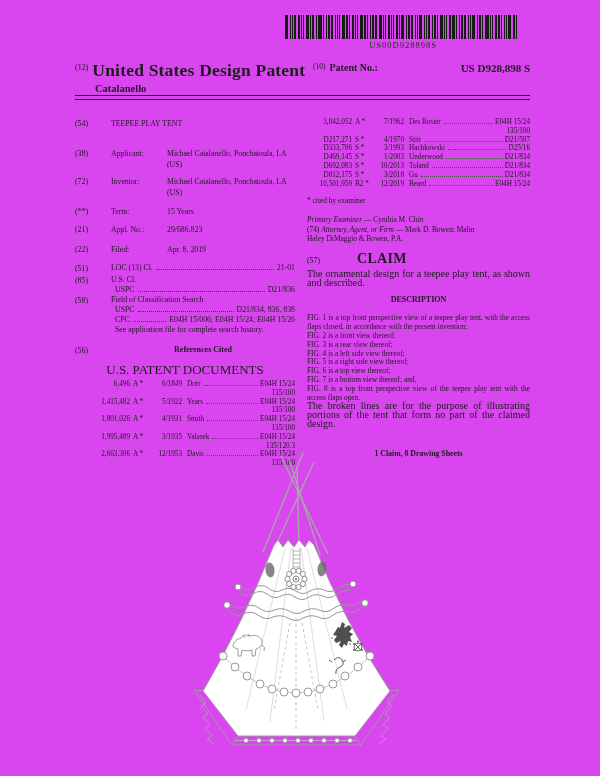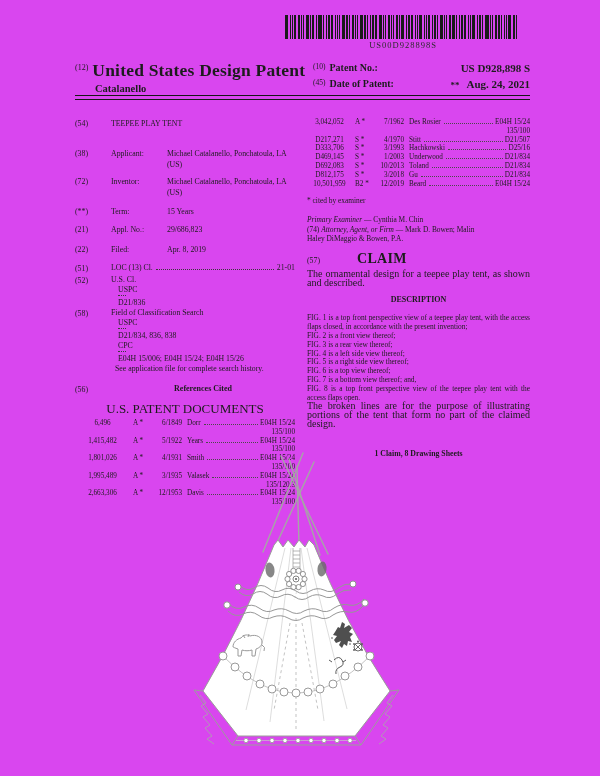--- a/index.html
+++ b/index.html
@@ -31,26 +31,26 @@
   .fn{width:24px;flex:none;}
   .flabel{width:44px;flex:none;}
   .fv{flex:1;}
   .b{font-weight:normal;}
   .i{font-style:italic;}
   .m18{margin-bottom:18px;}.m5{margin-bottom:5px;}.m7{margin-bottom:7px;}
   .m8{margin-bottom:8px;}.m6{margin-bottom:6px;}
   .m10{margin-bottom:10px;}.m9{margin-bottom:9px;}
   .cls-line{display:flex;align-items:baseline;line-height:10px;}
   .leader{flex:1;border-bottom:1px dotted #3a3a3a;margin:0 3px 2px 3px;min-width:8px;}
-  .sub{padding-left:4px;flex-direction:column;}
+  .sub{padding-left:4px;}
   .center-head{text-align:center;font-weight:bold;font-size:8px;line-height:10px;}
   .center-sub{text-align:center;font-size:13px;line-height:9px;}
   
   .ref-row{display:flex;align-items:baseline;font-size:7.2px;line-height:8.8px;white-space:nowrap;}
-  .rnum{flex:none;text-align:center;}
+  .rnum{flex:none;text-align:right;}
   .col-l .rnum{width:55px;}
   .col-r .rnum{width:45px;}
   .rkind{flex:none;width:19px;margin-left:3px;}
   .rdate{flex:none;width:30px;text-align:right;}
   .rname{margin-left:5px;}
   .rlead{flex:1;border-bottom:1px dotted #4a4a4a;margin:0 2px 1.5px 3px;min-width:6px;}
   .rcls{text-align:right;}
   .ref-cont{font-size:7.2px;line-height:8.8px;text-align:right;}
   .cited{font-size:7.4px;line-height:9px;margin-top:8px;margin-bottom:10px;}
   .pline{font-size:7.4px;line-height:9.5px;}
@@ -238,25 +238,20 @@
     <span class="knum">(12)</span>
     <span class="htitle">United States Design Patent</span>
     <div class="hauthor">Catalanello</div>
   </div>
   <div class="hdr-right">
     <div class="hr-row">
       <span class="hr-num">(10)</span>
       <span class="hr-label">Patent No.:</span>
       <span class="hr-val">US D928,898 S</span>
     </div>
-    <div class="hr-row">
-      <span class="hr-num">(45)</span>
-      <span class="hr-label">Date of Patent:</span>
-      <span class="hr-val"><span class="hr-stars">**</span><span>Aug. 24, 2021</span></span>
-    </div>
   </div>
   <div class="hrule"></div>
 
   <div class="cols">
 
     <div class="col-l">
 
       <div class="f m18">
         <span class="fn">(54)</span>
         <div class="fv b">TEEPEE PLAY TENT</div>
@@ -295,21 +290,21 @@
       <div class="f">
         <span class="fn">(51)</span>
         <div class="fv cls-line">
             <span class="b">LOC (13) Cl.</span>
             <span class="leader"></span>
             <span class="b">21-01</span>
           </div>
       </div>
 
       <div class="f">
-        <span class="fn">(52)</span>
+        <span class="fn">(85)</span>
         <div class="fv">
           <div class="b" style="line-height:10px;">U.S. Cl.</div>
           <div class="cls-line sub">
               <span>USPC</span>
               <span class="leader"></span>
               <span class="b">D21/836</span>
             </div>
         </div>
       </div>
 

